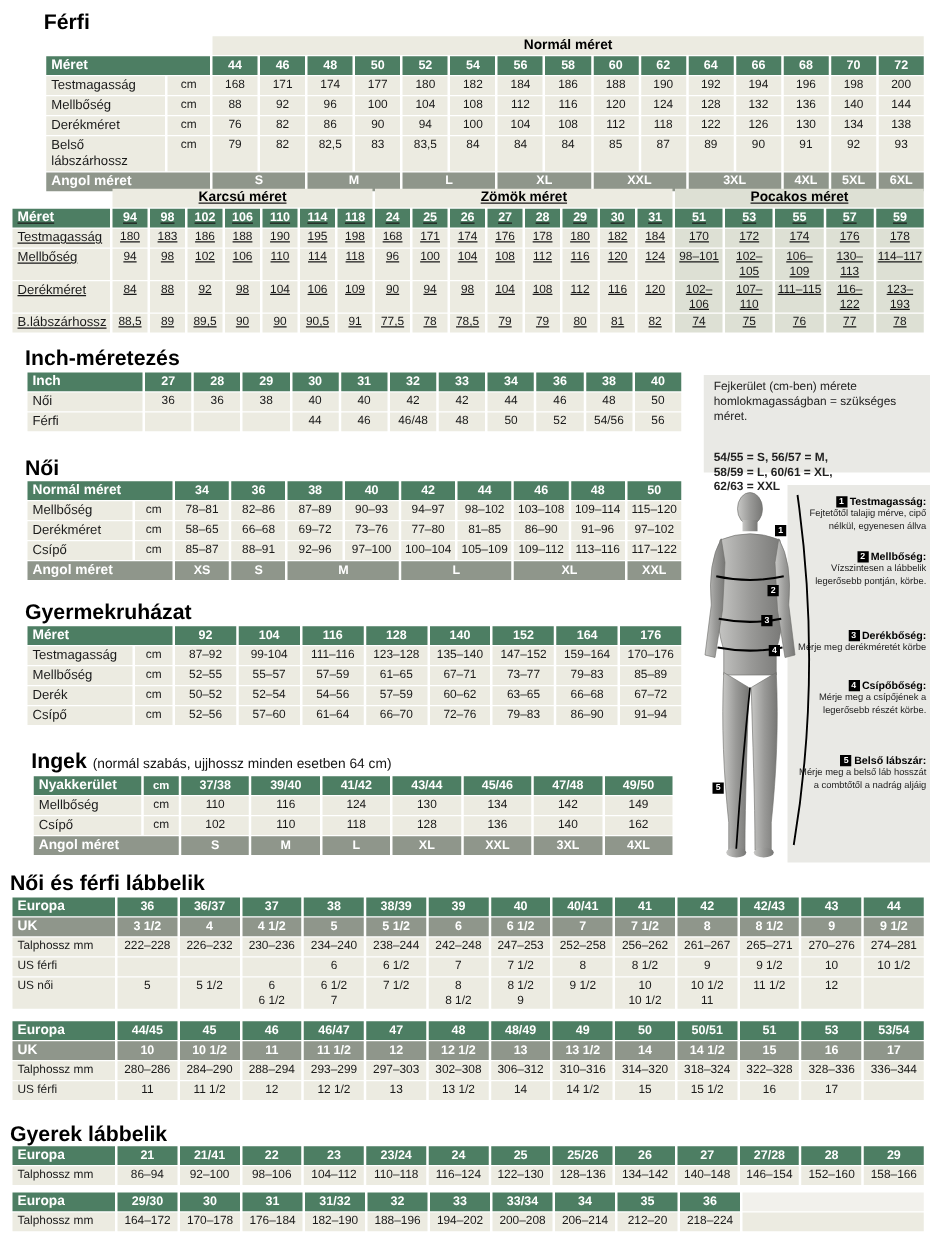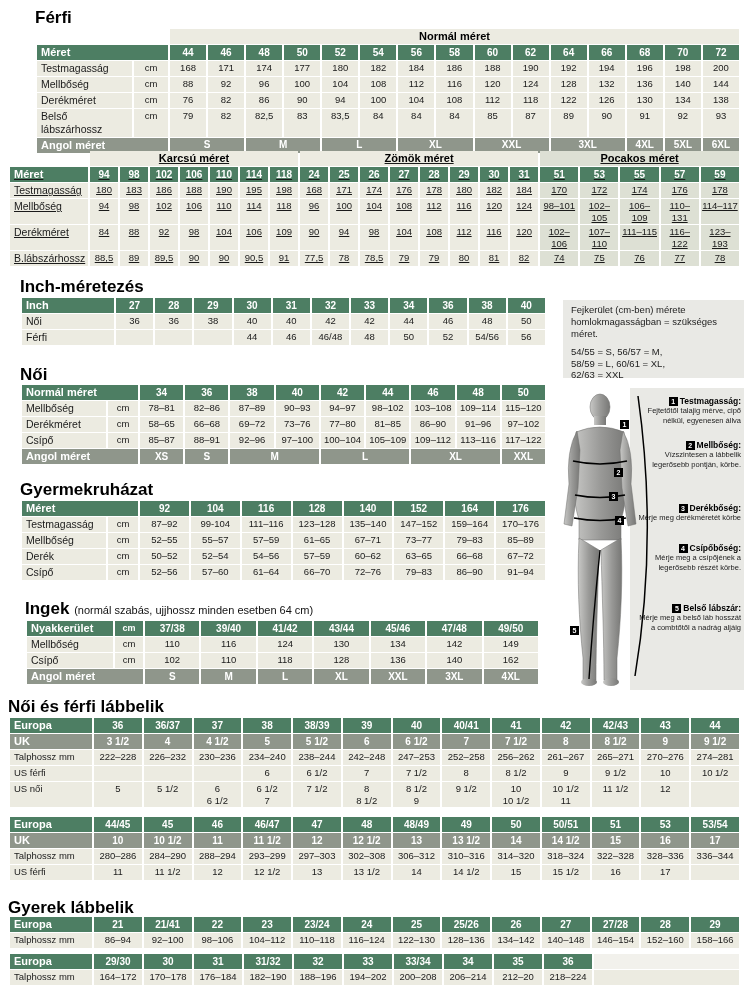--- a/index.html
+++ b/index.html
@@ -21,21 +21,21 @@
   .r-data td{background:#ecebe1;color:#1a1a1a;white-space:pre-line;vertical-align:top;}
   .c-label{text-align:left !important;padding-left:4px !important;font-size:10.5px !important;}
   .c-unit{font-size:9.5px !important;}
   .c-dk{background:#dde0d4 !important;}
   .c-fillh{background:#f2f1ec !important;}
   .c-filld{background:#ecebe1 !important;}
   table.small-labels .c-label{font-size:9.5px !important;}
 
   #kalapok-box{position:absolute;left:563px;top:300px;width:170px;height:70px;
     background:#e9e9e5;padding:4px 4px 4px 8px;font-size:9.5px;line-height:1.25;color:#222;}
-  #kalapok-box .k2{margin-top:6px;white-space:pre-line;}
+  #kalapok-box .k2{margin-top:21px;white-space:pre-line;font-weight:bold;}
 
   #figure-panel{position:absolute;left:630px;top:388px;width:114px;height:302px;background:#e9e9e5;}
   #figure-wrap{position:absolute;left:548px;top:388px;width:115px;height:302px;}
   .ann{position:absolute;right:3px;width:106px;text-align:right;}
   .ann-h{font-size:8.5px;font-weight:bold;color:#000;}
   .ann-t{font-size:7.5px;line-height:1.25;color:#222;}
   .badge{display:inline-block;width:9px;height:9px;background:#000;color:#fff;
     font-size:7px;font-weight:bold;line-height:9px;text-align:center;vertical-align:middle;margin-right:2px;}
   .fig-badge{position:absolute;margin:0;z-index:5;}
 </style>
@@ -250,21 +250,21 @@
           <td>100</td>
           <td>104</td>
           <td>108</td>
           <td>112</td>
           <td>116</td>
           <td>120</td>
           <td>124</td>
           <td class="c-dk">98–101</td>
           <td class="c-dk">102–105</td>
           <td class="c-dk">106–109</td>
-          <td class="c-dk">110–131</td>
+          <td class="c-dk">130–113</td>
           <td class="c-dk">114–117</td>
         </tr>
         <tr class="r-data">
           <td class="c-label">Derékméret</td>
           <td>84</td>
           <td>88</td>
           <td>92</td>
           <td>98</td>
           <td>104</td>
           <td>106</td>

